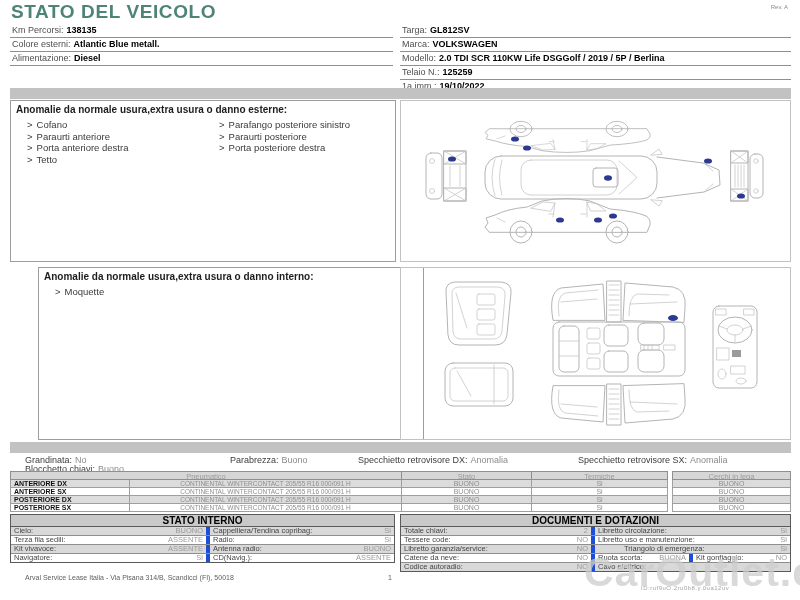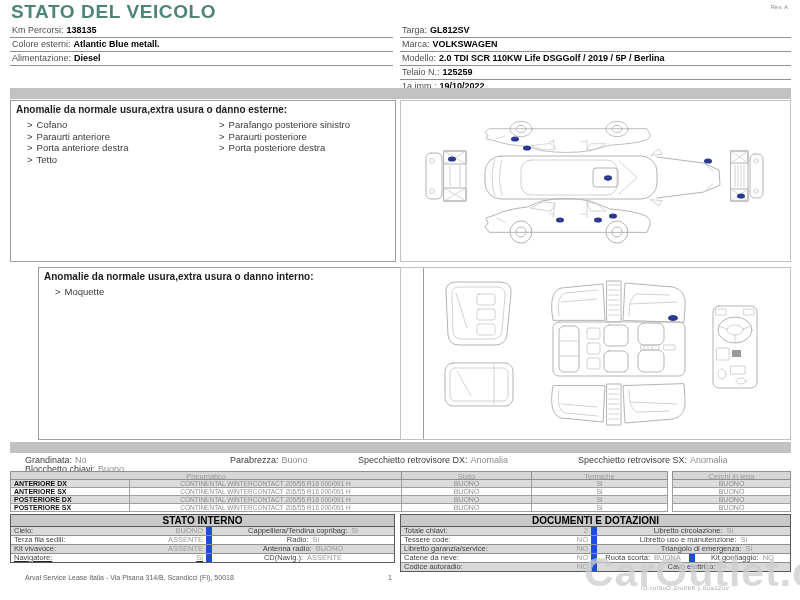--- a/index.html
+++ b/index.html
@@ -46,21 +46,21 @@
   .shade{background:#dcdcdc;}
   .tpos{font-weight:bold;color:#111;padding-left:3px;}
   .tgray{color:#8f8f8f;text-align:center;}
 
   
   .btable{border:1px solid #5a5a5a;font-size:7.5px;box-sizing:border-box;background:#fff;}
   .btable .hd{background:#c9c9c9;color:#000;font-weight:bold;text-align:center;font-size:10px;height:11px;line-height:11px;border-bottom:1px solid #5a5a5a;}
   .brow{display:flex;border-bottom:1px solid #8f8f8f;}
   .brow:last-child{border-bottom:none;}
   .bcell{display:flex;justify-content:space-between;box-sizing:border-box;padding:0 3px;overflow:hidden;white-space:nowrap;}
-  .bcell + .bcell{border-left:6px solid #1d4ed8;justify-content:center;}
+  .bcell + .bcell{border-left:4px solid #1d4ed8;}
   .blab{color:#454545;}
   .bval{color:#9a9a9a;margin-left:4px;}
   .rshade{background:#d9d9d9;}
 
   
   .foot{font-size:7px;color:#5e5e5e;white-space:nowrap;}
   .watermark{left:584px;top:549px;font-size:41px;font-weight:bold;color:#cdcdcd;opacity:.75;letter-spacing:1px;}
   .docid{left:641px;top:585px;font-size:6px;color:#a5a5a5;letter-spacing:.5px;}
 </style>
 </head>
@@ -315,21 +315,21 @@
     <div class="bcell" style="width:195px;">
         <span class="blab">Kit vivavoce:</span>
         <span class="bval">ASSENTE</span>
       </div>
     <div class="bcell" style="flex:1;">
         <span class="blab">Antenna radio:</span>
         <span class="bval">BUONO</span>
       </div>
   </div>
   <div class="brow" style="height:8px;line-height:8px;">
-    <div class="bcell" style="width:195px;text-decoration:underline;">
+    <div class="bcell" style="width:195px;">
         <span class="blab">Navigatore:</span>
         <span class="bval">Si</span>
       </div>
     <div class="bcell" style="flex:1;">
         <span class="blab">CD(Navig.):</span>
         <span class="bval">ASSENTE</span>
       </div>
   </div>
 </div>
 

